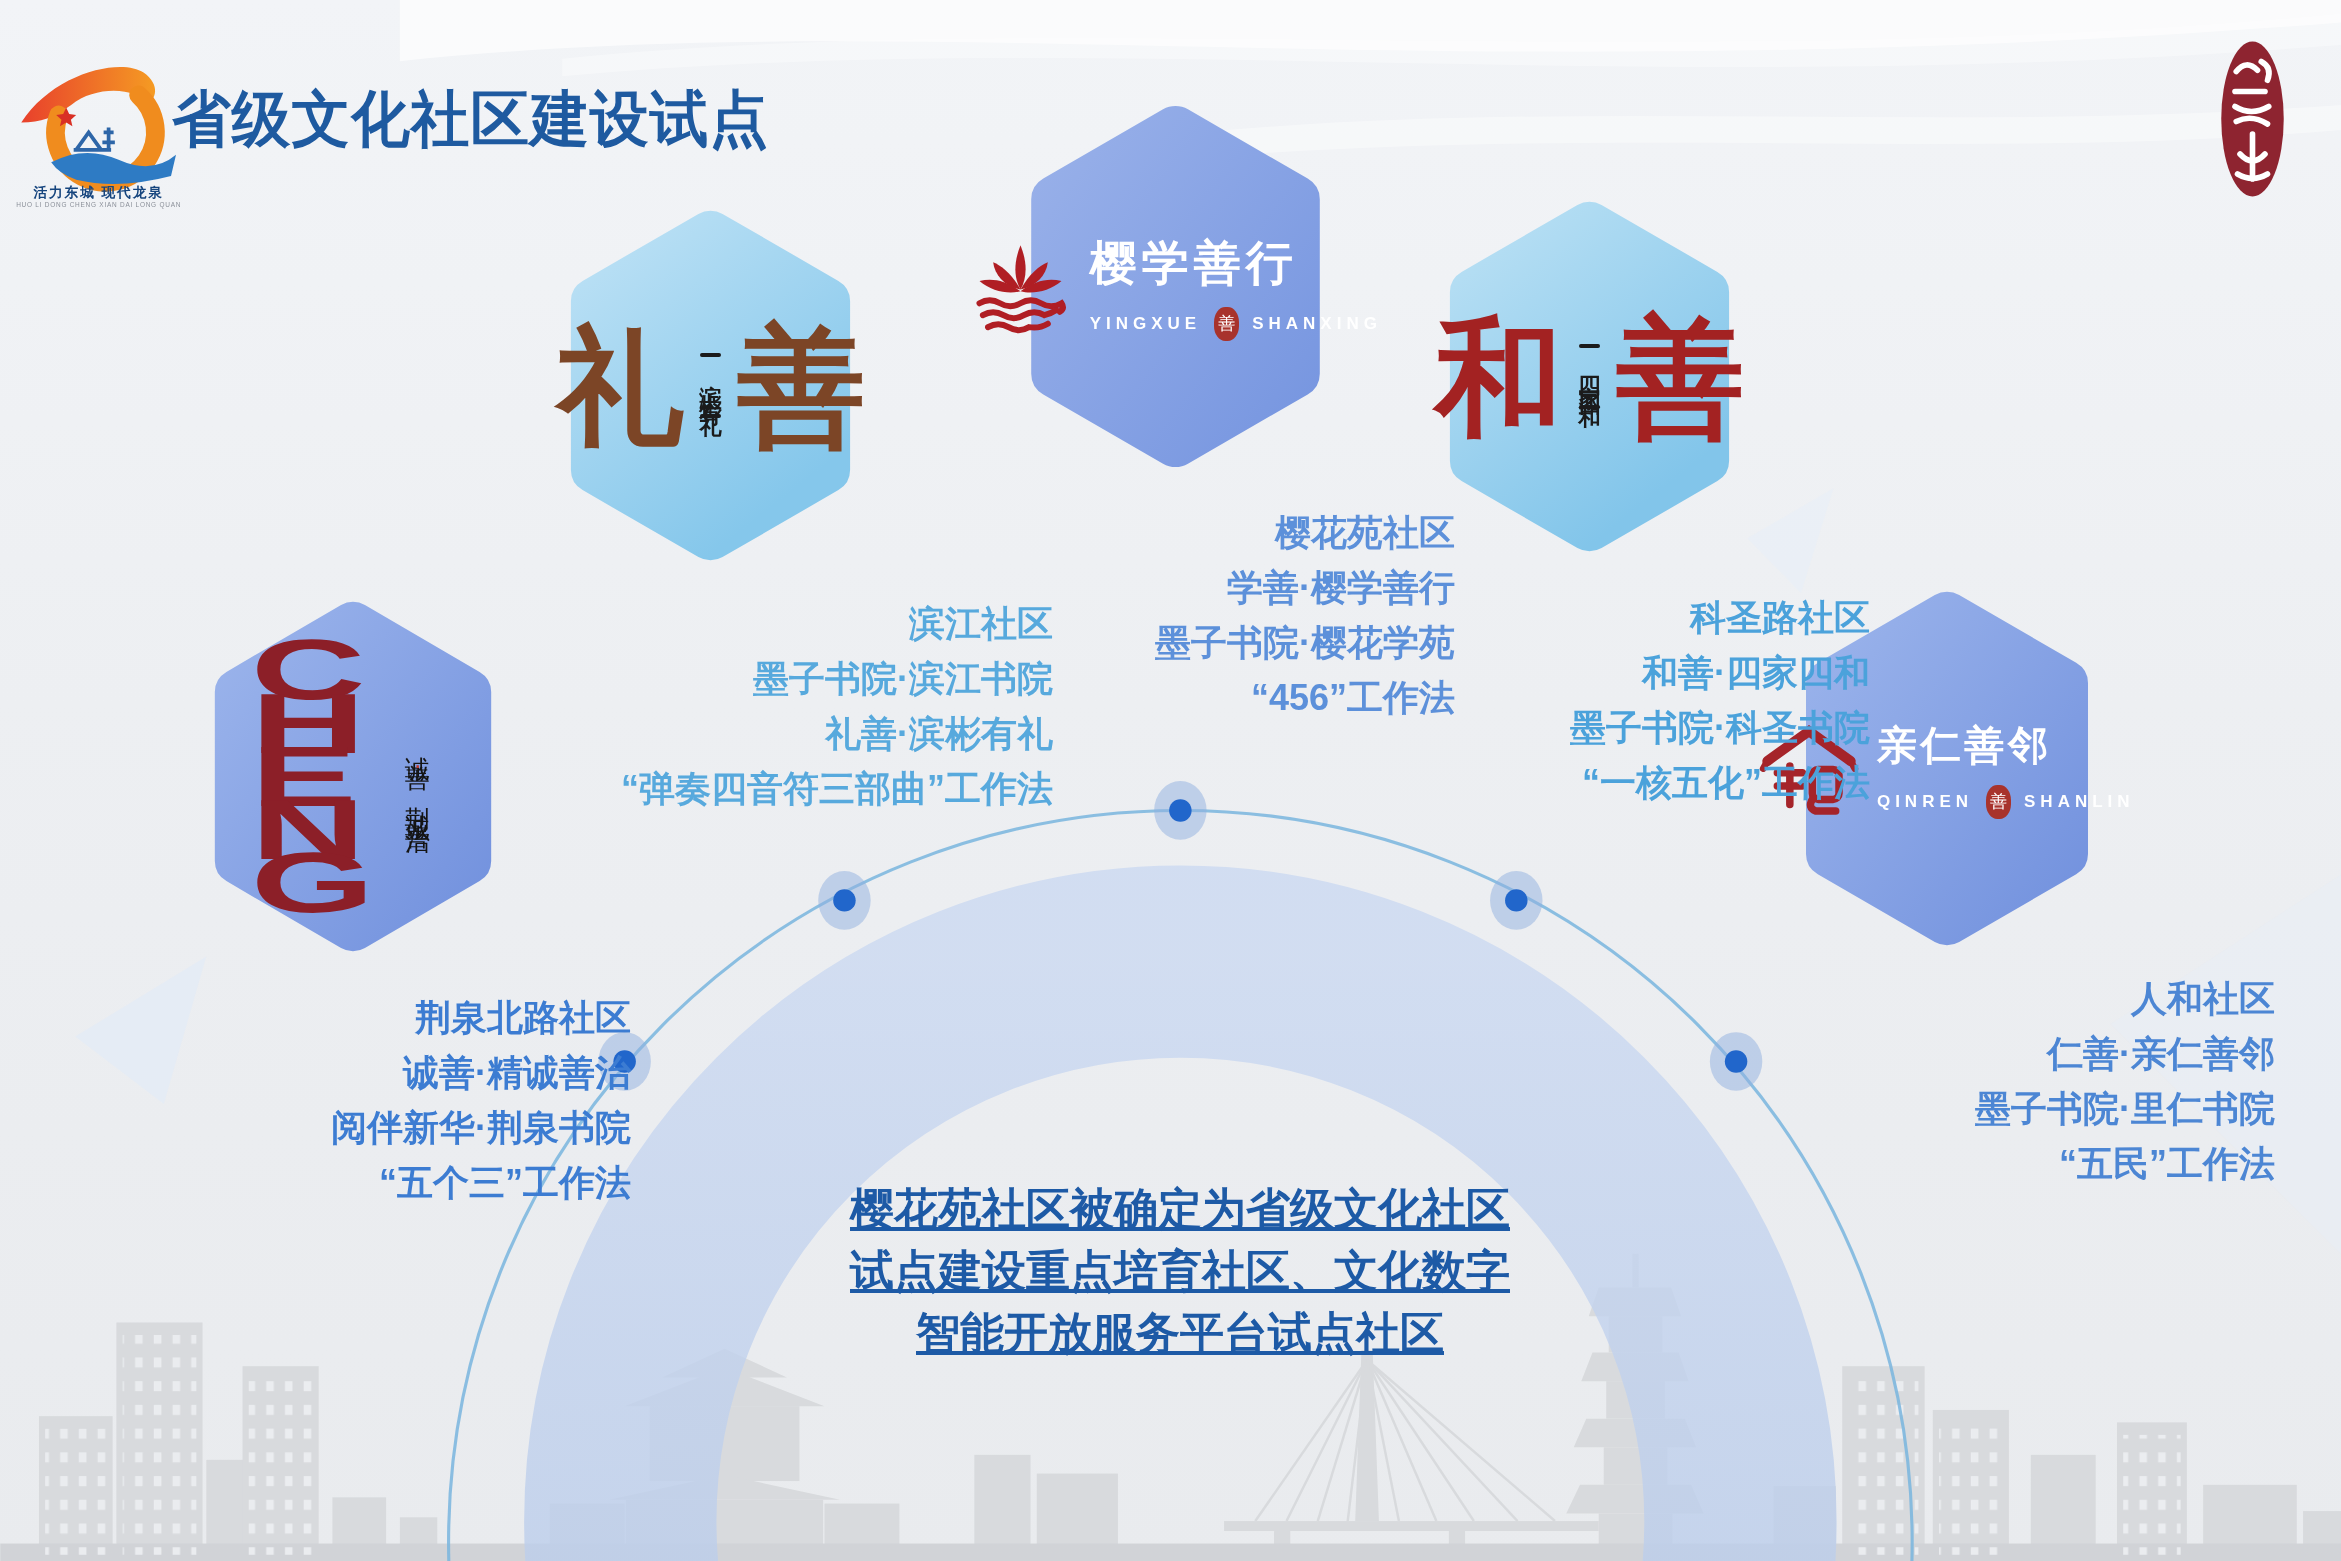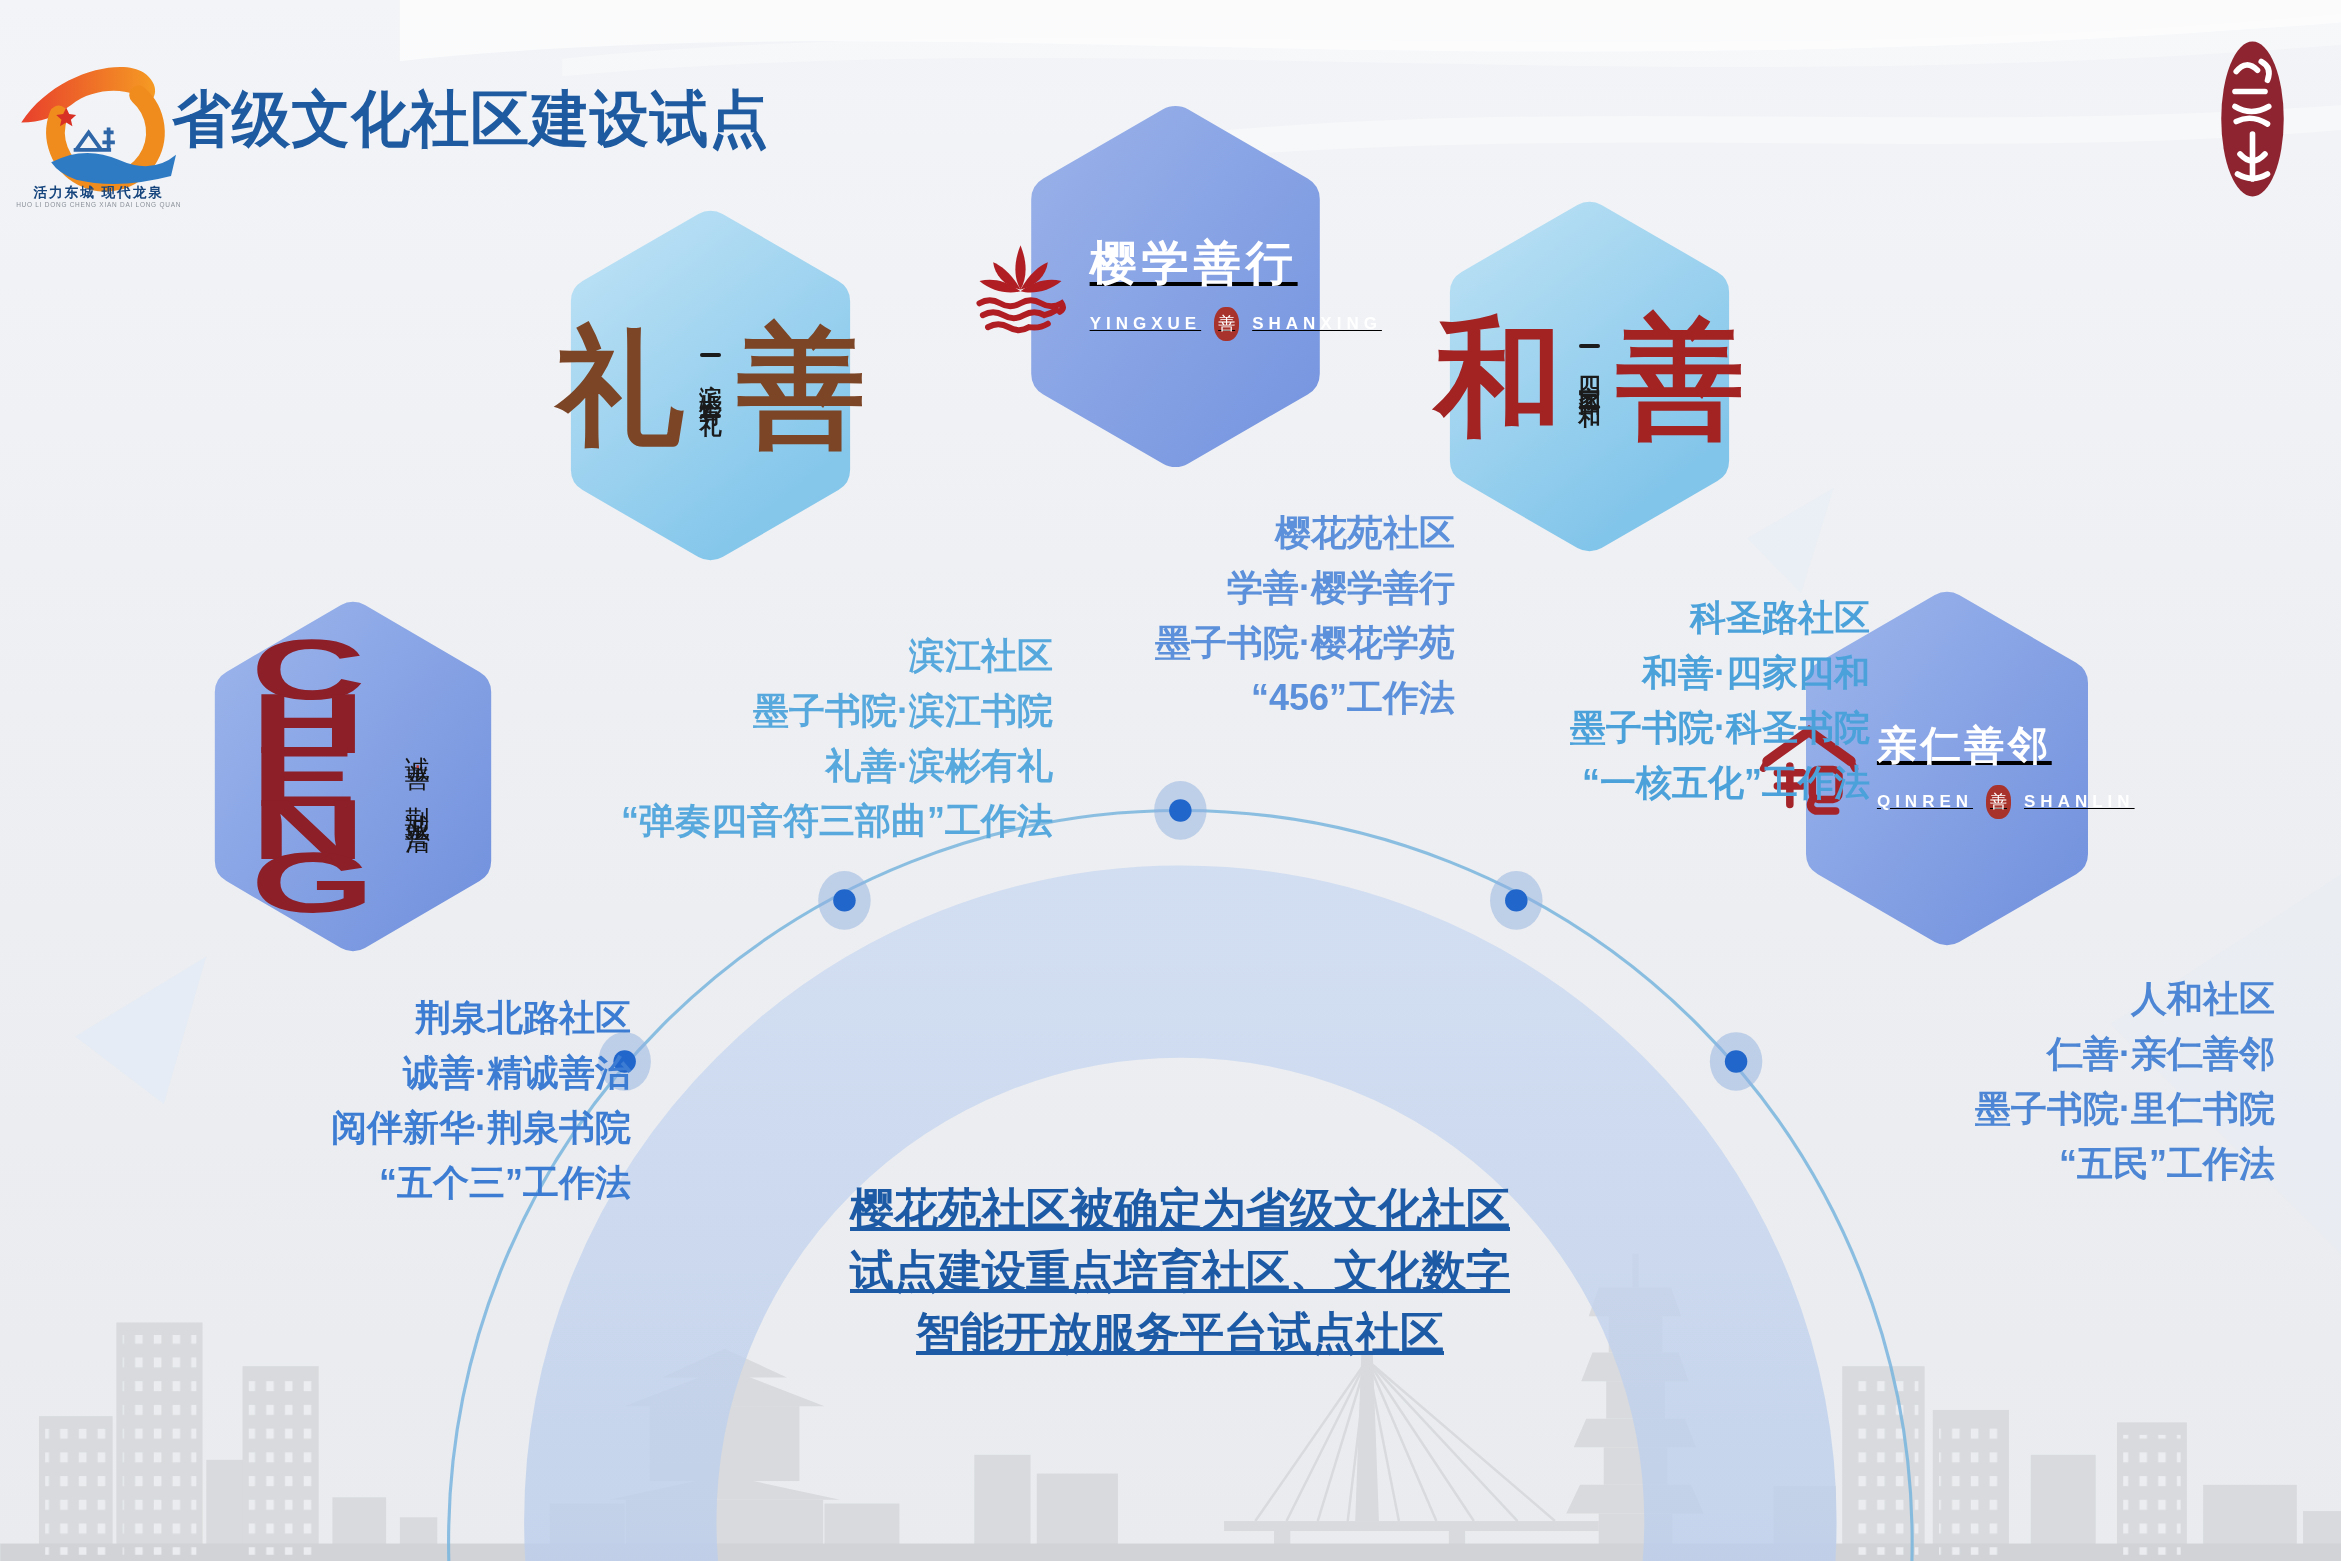--- a/index.html
+++ b/index.html
@@ -37,21 +37,21 @@
 
   .duo{display:flex;align-items:center;}
   .bigchar{font-size:128px;font-weight:700;line-height:1;font-family:"DejaVu Serif","Liberation Serif",serif;}
   .hex-li .bigchar{color:#7C4526;}
   .hex-he .bigchar{color:#A32222;}
   .midcol{display:flex;flex-direction:column;align-items:center;gap:10px;margin:0 11.2px;}
   .middash{width:21px;height:3.7px;background:#1B1B1B;border-radius:1.9px;}
   .midtext{writing-mode:vertical-rl;text-orientation:upright;font-size:22.5px;letter-spacing:9.4px;color:#1B1B1B;font-weight:600;}
 
   .brand{display:flex;align-items:center;gap:17.5px;padding:0 15px;}
-  .brandcol{display:flex;flex-direction:column;gap:11.2px;text-decoration:underline;}
+  .brandcol{display:flex;flex-direction:column;gap:11.2px;}
   .btitle{color:#FFFFFF;font-weight:700;font-family:"DejaVu Serif","Liberation Serif",serif;white-space:nowrap;}
   .hex-ying .btitle{font-size:47px;letter-spacing:5px;}
   .hex-qin  .btitle{font-size:40px;letter-spacing:3.7px;}
   .brow{display:flex;align-items:center;gap:13px;}
   .blat{color:#FFFFFF;font-weight:700;letter-spacing:5px;font-size:17px;}
   .bseal{
     width:25px;height:34px;background:#A8332C;border-radius:45%;
     display:flex;align-items:center;justify-content:center;color:#FFF;font-size:17px;flex:0 0 auto;
   }
 
@@ -345,21 +345,21 @@
     </div>
   </div>
 
   <div class="group group-1" style="left:69px;top:990px;width:562px;">
     <div class="gline">荆泉北路社区</div>
     <div class="gline">诚善·精诚善治</div>
     <div class="gline">阅伴新华·荆泉书院</div>
     <div class="gline">“五个三”工作法</div>
   </div>
 
-  <div class="group group-2" style="left:428px;top:596px;width:625px;margin-top:32px;">
+  <div class="group group-2" style="left:428px;top:596px;width:625px;">
     <div class="gline">滨江社区</div>
     <div class="gline">墨子书院·滨江书院</div>
     <div class="gline">礼善·滨彬有礼</div>
     <div class="gline">“弹奏四音符三部曲”工作法</div>
   </div>
 
   <div class="group group-3" style="left:893px;top:505px;width:562px;">
     <div class="gline">樱花苑社区</div>
     <div class="gline">学善·樱学善行</div>
     <div class="gline">墨子书院·樱花学苑</div>

